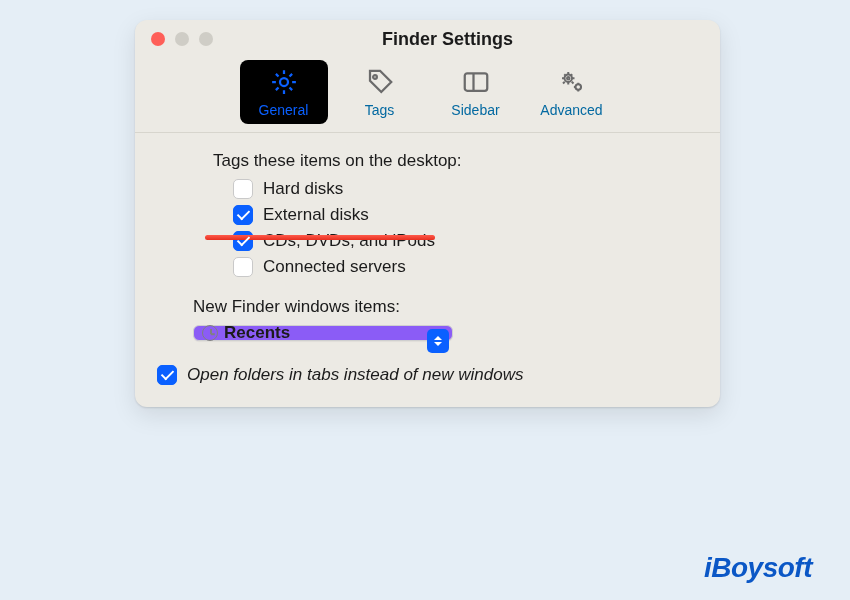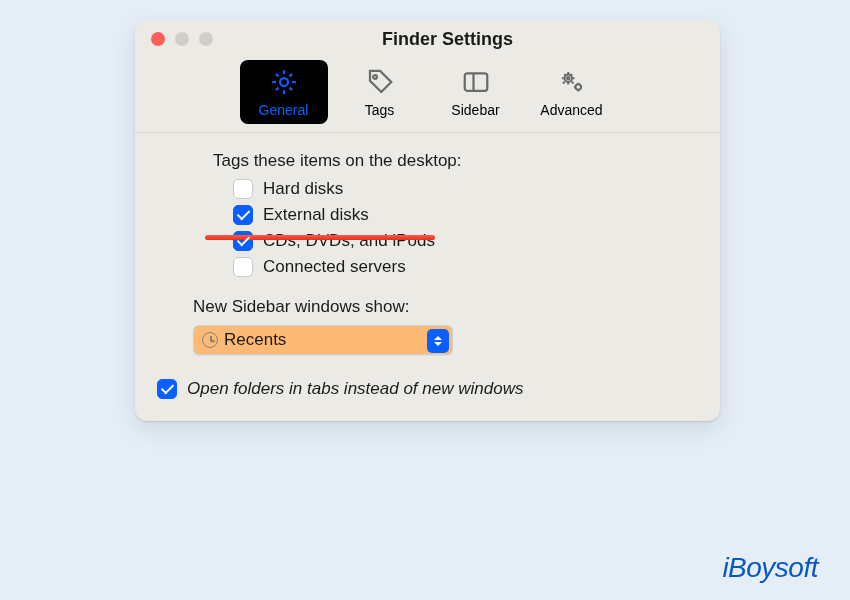--- a/index.html
+++ b/index.html
@@ -50,21 +50,21 @@
   .tab {
     width: 88px;
     height: 64px;
     border-radius: 8px;
     display: flex;
     flex-direction: column;
     align-items: center;
     justify-content: center;
     gap: 2px;
     font-size: 14px;
-    color: #000000;
+    color: #0369a1;
     cursor: default;
   }
   .tab.active {
     background: #000000;
     color: #0a60ff;
   }
   .tab svg { width: 30px; height: 30px; }
   .divider { border: 0; border-top: 1px solid #d7d5cd; margin: 0; }
   .content { padding: 18px 22px 22px 78px; }
   .section-label { margin: 0 0 8px 0; }
@@ -91,28 +91,29 @@
   .underline-annot {
     position: absolute;
     height: 5px;
     background: linear-gradient(#ff5a4a,#e62e1f);
     border-radius: 3px;
   }
   .section2 { margin-top: 20px; margin-left: -20px; }
   .select-row { margin-top: 8px; }
   .mac-select {
     position: relative;
-    width: 260px; height: 30px;
-    background: #fdba74;
+    width: 260px; height: 16px;
+    background: #8b5cf6;
     border: 1px solid #cfcfcf;
     border-radius: 6px;
     display: flex; align-items: center;
     padding: 0 8px;
     gap: 6px;
     box-shadow: 0 1px 1px rgba(0,0,0,0.05);
+    font-weight: bold;
   }
   .clock-icon {
     width: 16px; height: 16px; border-radius: 50%;
     border: 1.5px solid #808080; position: relative; flex-shrink:0;
   }
   .clock-icon::before, .clock-icon::after {
     content:""; position:absolute; background:#808080;
     left: 7px; top: 3px; width: 1.5px; height: 5px; transform-origin: bottom;
   }
   .clock-icon::after { transform: rotate(90deg); height:4px; top:4px;}
@@ -122,22 +123,22 @@
     background: #0a60ff; border-radius: 5px;
     display:flex; flex-direction:column; align-items:center; justify-content:center;
     gap:2px;
   }
   .arr { width:0;height:0;border-left:4px solid transparent;border-right:4px solid transparent;}
   .arr.up{border-bottom:4px solid #fff;}
   .arr.down{border-top:4px solid #fff;}
   .bottom-row { margin-top: 24px; margin-left: -56px; display:flex; align-items:center; gap:10px;font-style:italic;}
   .watermark {
     position: absolute;
-    right: 32px; bottom: 16px;
-    font-weight: 400; font-style: italic;
+    right: 38px; bottom: 16px;
+    font-weight: 700; font-style: italic;
     font-size: 28px;
     color: #0b57c6;
     letter-spacing: -0.5px;
   }
   .watermark .dot-i { color:#0b57c6; }
 </style>
 </head>
 <body>
 
 <div class="window">
@@ -214,21 +215,21 @@
         <span class="checkbox checked"></span>
         <span>CDs, DVDs, and iPods</span>
       </div>
       <div class="check-row">
         <span class="checkbox"></span>
         <span>Connected servers</span>
       </div>
     </div>
 
     <div class="section2">
-      <p class="section-label">New Sidebar windows show:</p>
+      <p class="section-label">New Finder windows items:</p>
       <div class="select-row">
         <div class="mac-select">
           <span class="clock-icon"></span>
           <span>Recents</span>
           <span class="select-arrows">
             <span class="arr up"></span>
               <span class="arr down"></span>
           </span>
         </div>
       </div>

